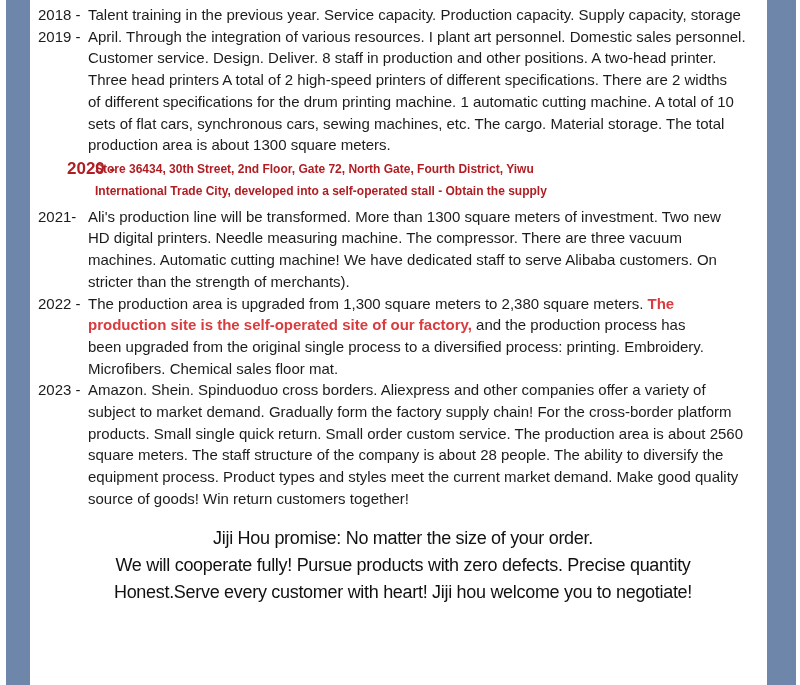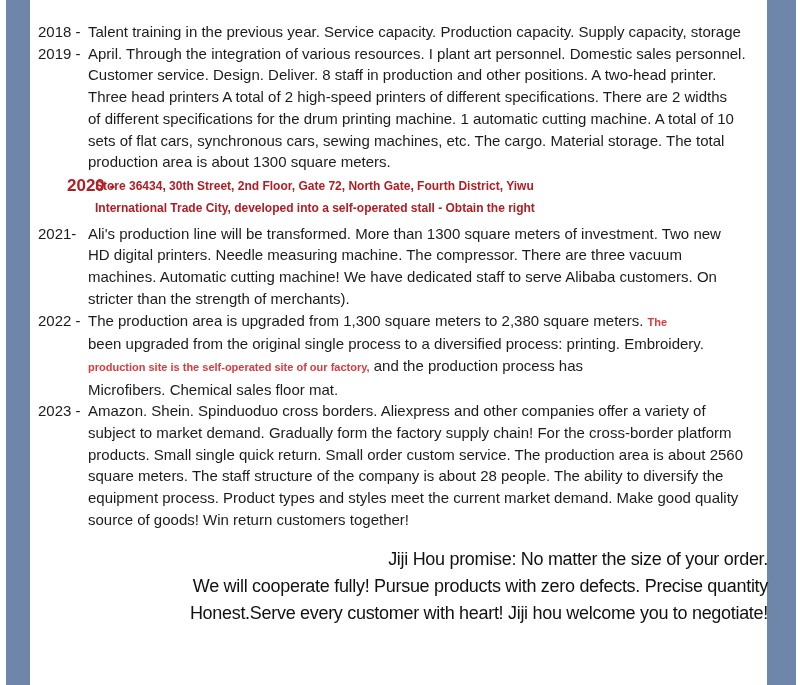--- a/index.html
+++ b/index.html
@@ -13,21 +13,21 @@
   }
   .side-bar {
     position: absolute; top: 0; height: 685px;
     background: #6d86aa;
   }
   .side-bar.left  { left: 6px;  width: 24px; }
   .side-bar.right { left: 767px; width: 29px; }
 
   .content {
     position: absolute;
-    left: 38px; top: 21px; width: 730px;
+    left: 38px; top: 4px; width: 730px;
   }
   .entry { position: relative; padding-left: 50px; }
   .entry .year {
     position: absolute; left: 0; top: 0;
     white-space: nowrap;
   }
   .line {
     white-space: nowrap;
     font-size: 15px;
     line-height: 21.7px;
@@ -40,26 +40,26 @@
     padding-left: 57px;
   }
   .entry-2020 .line {
     font-size: 12px;
     line-height: 22.4px;
   }
   .entry-2020 .year { font-size: 17px; margin-left: 29px; }
   .red-inline {
     color: #d93b3e;
     font-weight: bold;
-    font-size: 11px;
+    font-size: 15px;
     margin-top: 16px;
   }
   .footer {
     margin-top: 15px;
-    text-align: right;
+    text-align: center;
     font-size: 18px;
     line-height: 27px;
     letter-spacing: -0.3px;
     color: #111111;
   }
 </style>
 </head>
 <body>
 
 <div class="side-bar left"></div>
@@ -78,36 +78,36 @@
     <div class="line">Customer service. Design. Deliver. 8 staff in production and other positions. A two-head printer.</div>
     <div class="line">Three head printers A total of 2 high-speed printers of different specifications. There are 2 widths</div>
     <div class="line">of different specifications for the drum printing machine. 1 automatic cutting machine. A total of 10</div>
     <div class="line">sets of flat cars, synchronous cars, sewing machines, etc. The cargo. Material storage. The total</div>
     <div class="line">production area is about 1300 square meters.</div>
   </div>
 
   <div class="entry entry-2020">
     <span class="year line">2020 -</span>
     <div class="line">Store 36434, 30th Street, 2nd Floor, Gate 72, North Gate, Fourth District, Yiwu</div>
-    <div class="line">International Trade City, developed into a self-operated stall - Obtain the right</div>
+    <div class="line">International Trade City, developed into a self-operated stall - Obtain the supply</div>
   </div>
 
   <div class="entry">
     <span class="year line">2021-</span>
     <div class="line">Ali's production line will be transformed. More than 1300 square meters of investment. Two new</div>
     <div class="line">HD digital printers. Needle measuring machine. The compressor. There are three vacuum</div>
     <div class="line">machines. Automatic cutting machine! We have dedicated staff to serve Alibaba customers. On</div>
     <div class="line">stricter than the strength of merchants).</div>
   </div>
 
   <div class="entry">
     <span class="year line">2022 -</span>
     <div class="line"><span>The production area is upgraded from 1,300 square meters to 2,380 square meters. </span><span class="red-inline">The</span></div>
+    <div class="line"><span class="red-inline">production site is the self-operated site of our factory,</span><span> and the production process has</span></div>
     <div class="line">been upgraded from the original single process to a diversified process: printing. Embroidery.</div>
-    <div class="line"><span class="red-inline">production site is the self-operated site of our factory,</span><span> and the production process has</span></div>
     <div class="line">Microfibers. Chemical sales floor mat.</div>
   </div>
 
   <div class="entry">
     <span class="year line">2023 -</span>
     <div class="line">Amazon. Shein. Spinduoduo cross borders. Aliexpress and other companies offer a variety of</div>
     <div class="line">subject to market demand. Gradually form the factory supply chain! For the cross-border platform</div>
     <div class="line">products. Small single quick return. Small order custom service. The production area is about 2560</div>
     <div class="line">square meters. The staff structure of the company is about 28 people. The ability to diversify the</div>
     <div class="line">equipment process. Product types and styles meet the current market demand. Make good quality</div>

